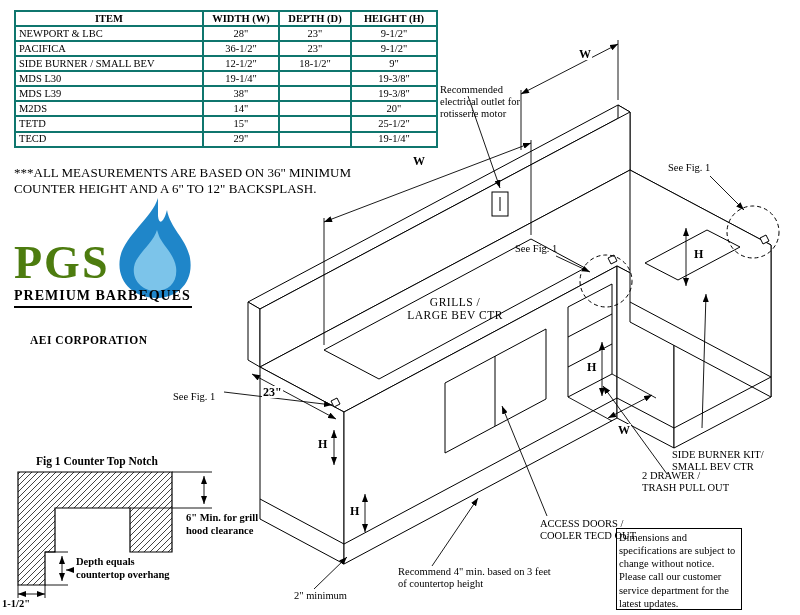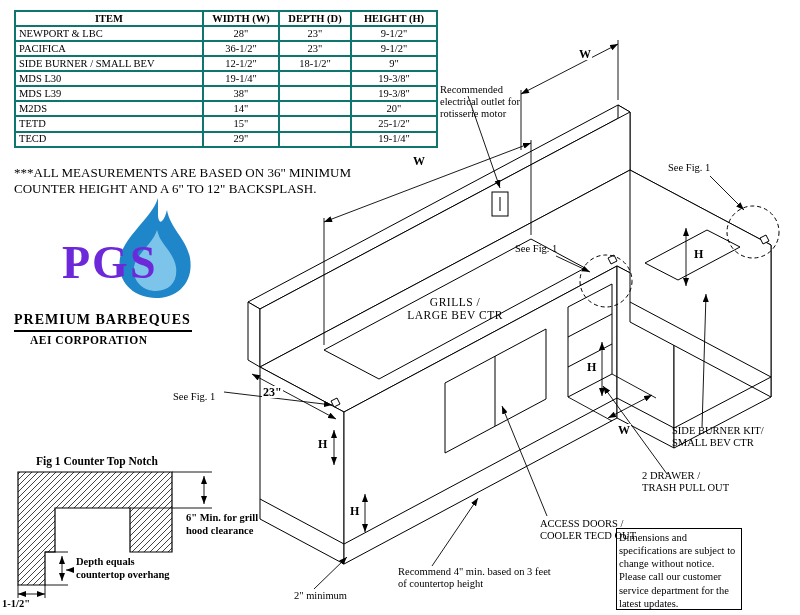--- a/index.html
+++ b/index.html
@@ -10,23 +10,23 @@
   .spec-table{position:absolute;left:14px;top:10px;border-collapse:collapse;
               font-size:10.5px;line-height:1.15;}
   .spec-table th,.spec-table td{border:2px solid #0f766e;padding:0.5px 3px;white-space:nowrap;}
   .spec-table th{font-weight:bold;text-align:center;}
   .spec-table td.c{text-align:center;}
   .note{position:absolute;left:14px;top:165px;width:400px;font-size:13px;line-height:1.2;}
   
   .logo{position:absolute;left:12px;top:196px;width:200px;height:132px;}
   .logo .flame{position:absolute;left:100px;top:0;}
   .logo .pgs{position:absolute;left:2px;top:40px;font-size:46px;font-weight:bold;
-             letter-spacing:2px;color:#6d28d9;margin-left:48px;}
+             letter-spacing:2px;color:#4d7c0f;}
   .logo .tagline{position:absolute;left:2px;top:92px;font-size:14px;font-weight:bold;
-                 letter-spacing:1px;border-bottom:2px solid #000;padding-bottom:2px;width:178px;margin-top:24px;}
+                 letter-spacing:1px;border-bottom:2px solid #000;padding-bottom:2px;width:178px;}
   .logo .company{position:absolute;left:18px;top:114px;font-size:11.5px;font-weight:bold;
                  letter-spacing:.5px;margin-top:24px;}
   
   .lbl{position:absolute;font-size:10.5px;line-height:1.15;}
   .lbl .ln{display:block;}
   .dim{position:absolute;font-size:12px;font-weight:bold;background:#fff;padding:0 1px;
        line-height:1;}
   .ctr{text-align:center;}
   
   .fig1-title{position:absolute;left:30px;top:455px;font-size:11.5px;font-weight:bold;margin-left:6px;}
@@ -253,21 +253,21 @@
 
   <span class="dim" style="left:412px;top:155px;">W</span>
   <span class="dim" style="left:578px;top:48px;">W</span>
   <span class="dim" style="left:617px;top:424px;">W</span>
   <span class="dim" style="left:317px;top:438px;">H</span>
   <span class="dim" style="left:349px;top:505px;">H</span>
   <span class="dim" style="left:586px;top:361px;">H</span>
   <span class="dim" style="left:693px;top:248px;">H</span>
   <span class="dim" style="left:262px;top:386px;">23"</span>
 
-  <div class="lbl" style="left:672px;top:425px;width:118px;">
+  <div class="lbl" style="left:672px;top:449px;width:118px;">
     <span class="ln">SIDE BURNER KIT/</span>
     <span class="ln">SMALL BEV CTR</span>
   </div>
 
   <div class="lbl" style="left:642px;top:470px;width:110px;">
     <span class="ln">2 DRAWER /</span>
     <span class="ln">TRASH PULL OUT</span>
   </div>
 
   <div class="lbl" style="left:540px;top:518px;width:112px;">

